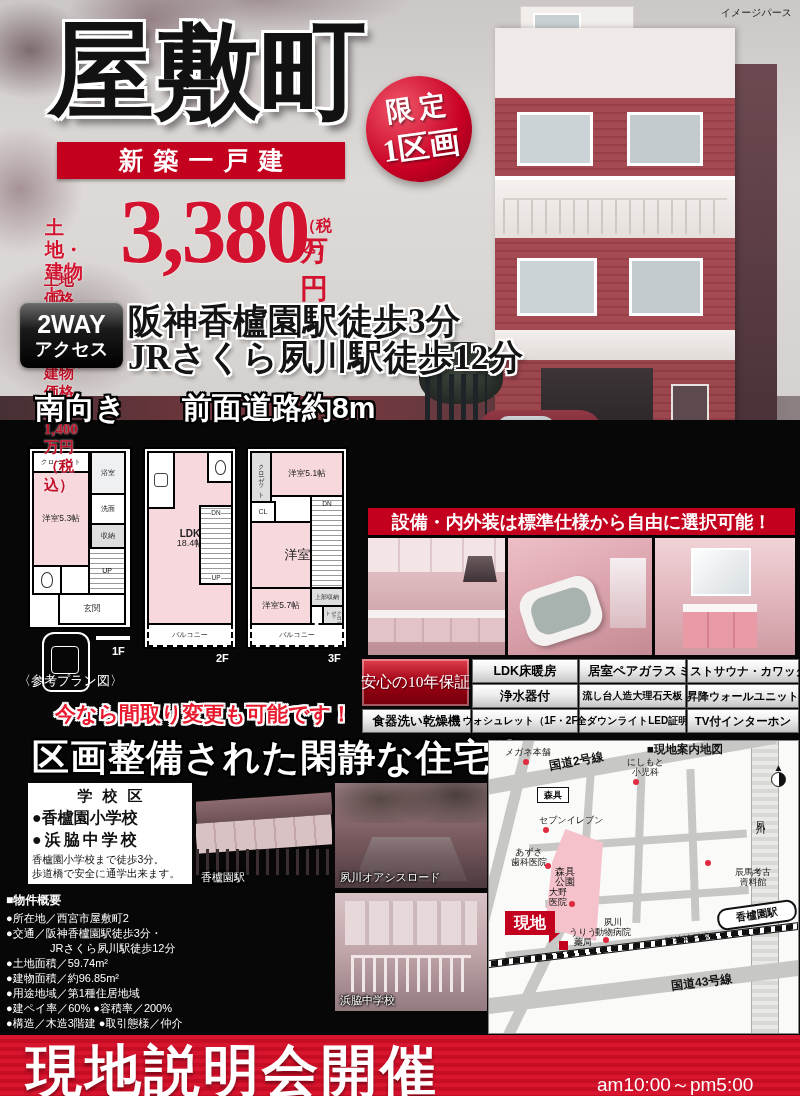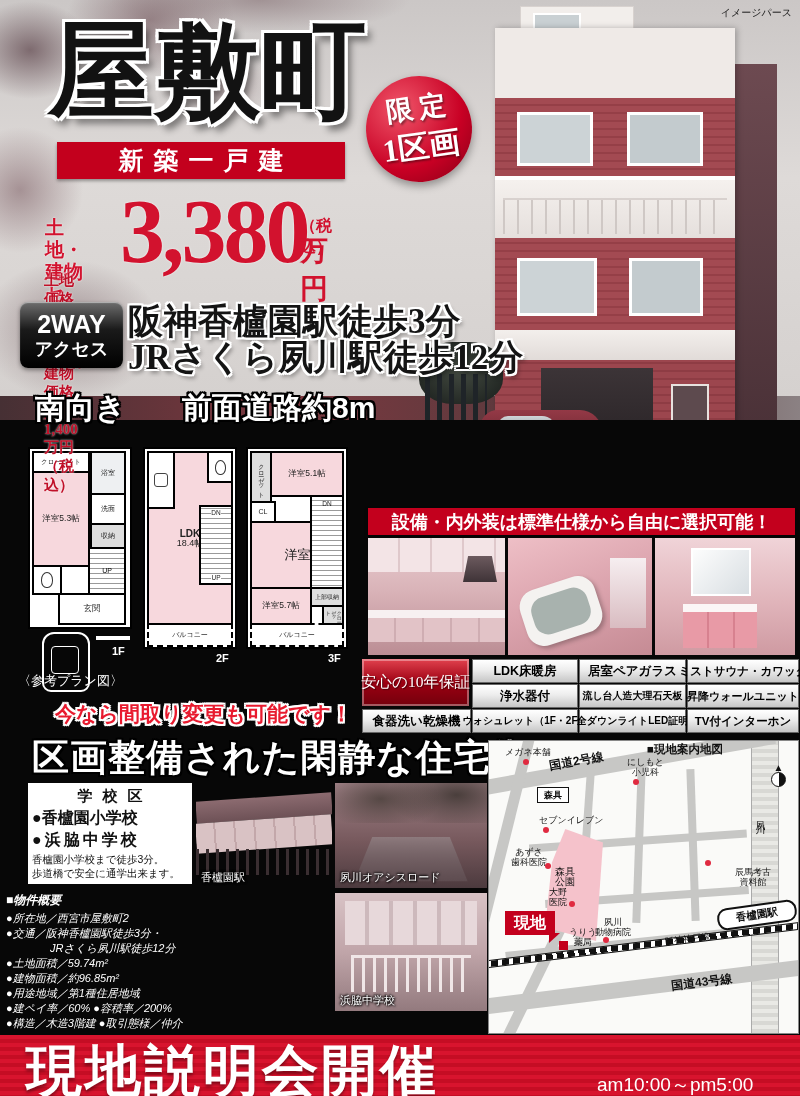--- a/index.html
+++ b/index.html
@@ -237,21 +237,21 @@
     <div style="position:absolute;left:30px;top:46px;width:92px;height:52px;background:linear-gradient(180deg,#8d7a7d,#5e4c50);transform:perspective(80px) rotateX(35deg);"></div>
     <div style="position:absolute;left:0;top:0;width:100%;height:40px;background:radial-gradient(60px 30px at 30% 40%,rgba(70,60,55,.8),transparent),radial-gradient(70px 34px at 80% 30%,rgba(60,52,48,.85),transparent);"></div>
     <span class="ph-cap">夙川オアシスロード</span>
   </div>
   <div class="photo" style="left:335px;top:893px;width:152px;height:118px;background:linear-gradient(180deg,#d8c2c5,#c0a5a9 50%,#937a7e);z-index:3;">
     <div style="position:absolute;left:10px;top:8px;width:132px;height:44px;background:repeating-linear-gradient(90deg,#e7d8da 0 20px,#cdb9bc 20px 24px);"></div>
     <div style="position:absolute;left:16px;top:62px;width:120px;height:34px;background:repeating-linear-gradient(90deg,#f0e6e7 0 3px,transparent 3px 11px);border-top:3px solid #f0e6e7;"></div>
     <span class="ph-cap">浜脇中学校</span>
   </div>
 
-  <div class="abs" style="left:6px;top:892px;width:186px;color:#fff;z-index:3;font-style:italic;">
+  <div class="abs" style="left:6px;top:892px;width:186px;color:#fff;z-index:3;">
     <div style="font-size:12px;font-weight:bold;margin-bottom:2px;">■物件概要</div>
     <div style="font-size:11px;line-height:15px;white-space:nowrap;">●所在地／西宮市屋敷町2</div>
     <div style="font-size:11px;line-height:15px;white-space:nowrap;">●交通／阪神香櫨園駅徒歩3分・</div>
     <div style="font-size:11px;line-height:15px;white-space:nowrap;">　　　　JRさくら夙川駅徒歩12分</div>
     <div style="font-size:11px;line-height:15px;white-space:nowrap;">●土地面積／59.74m²</div>
     <div style="font-size:11px;line-height:15px;white-space:nowrap;">●建物面積／約96.85m²</div>
     <div style="font-size:11px;line-height:15px;white-space:nowrap;">●用途地域／第1種住居地域</div>
     <div style="font-size:11px;line-height:15px;white-space:nowrap;">●建ペイ率／60% ●容積率／200%</div>
     <div style="font-size:11px;line-height:15px;white-space:nowrap;">●構造／木造3階建 ●取引態様／仲介</div>
   </div>

